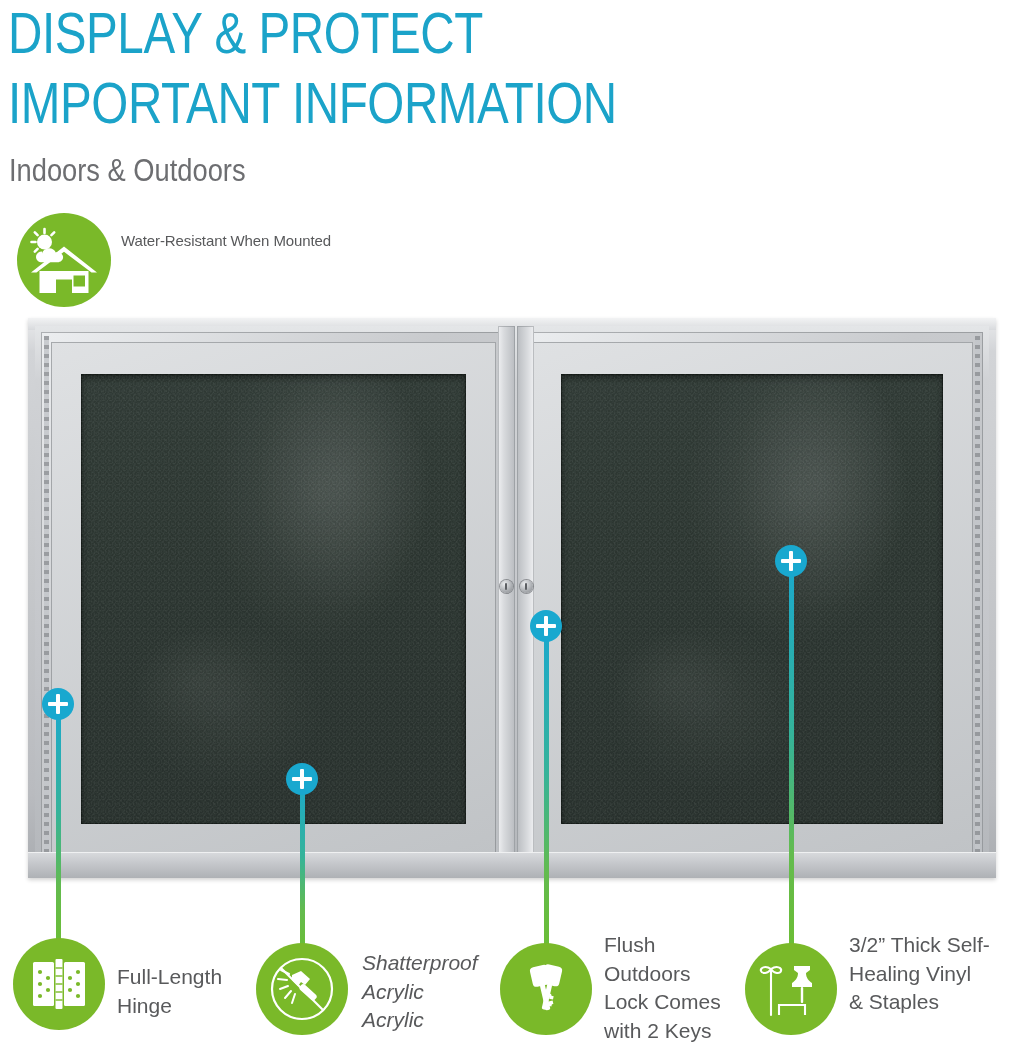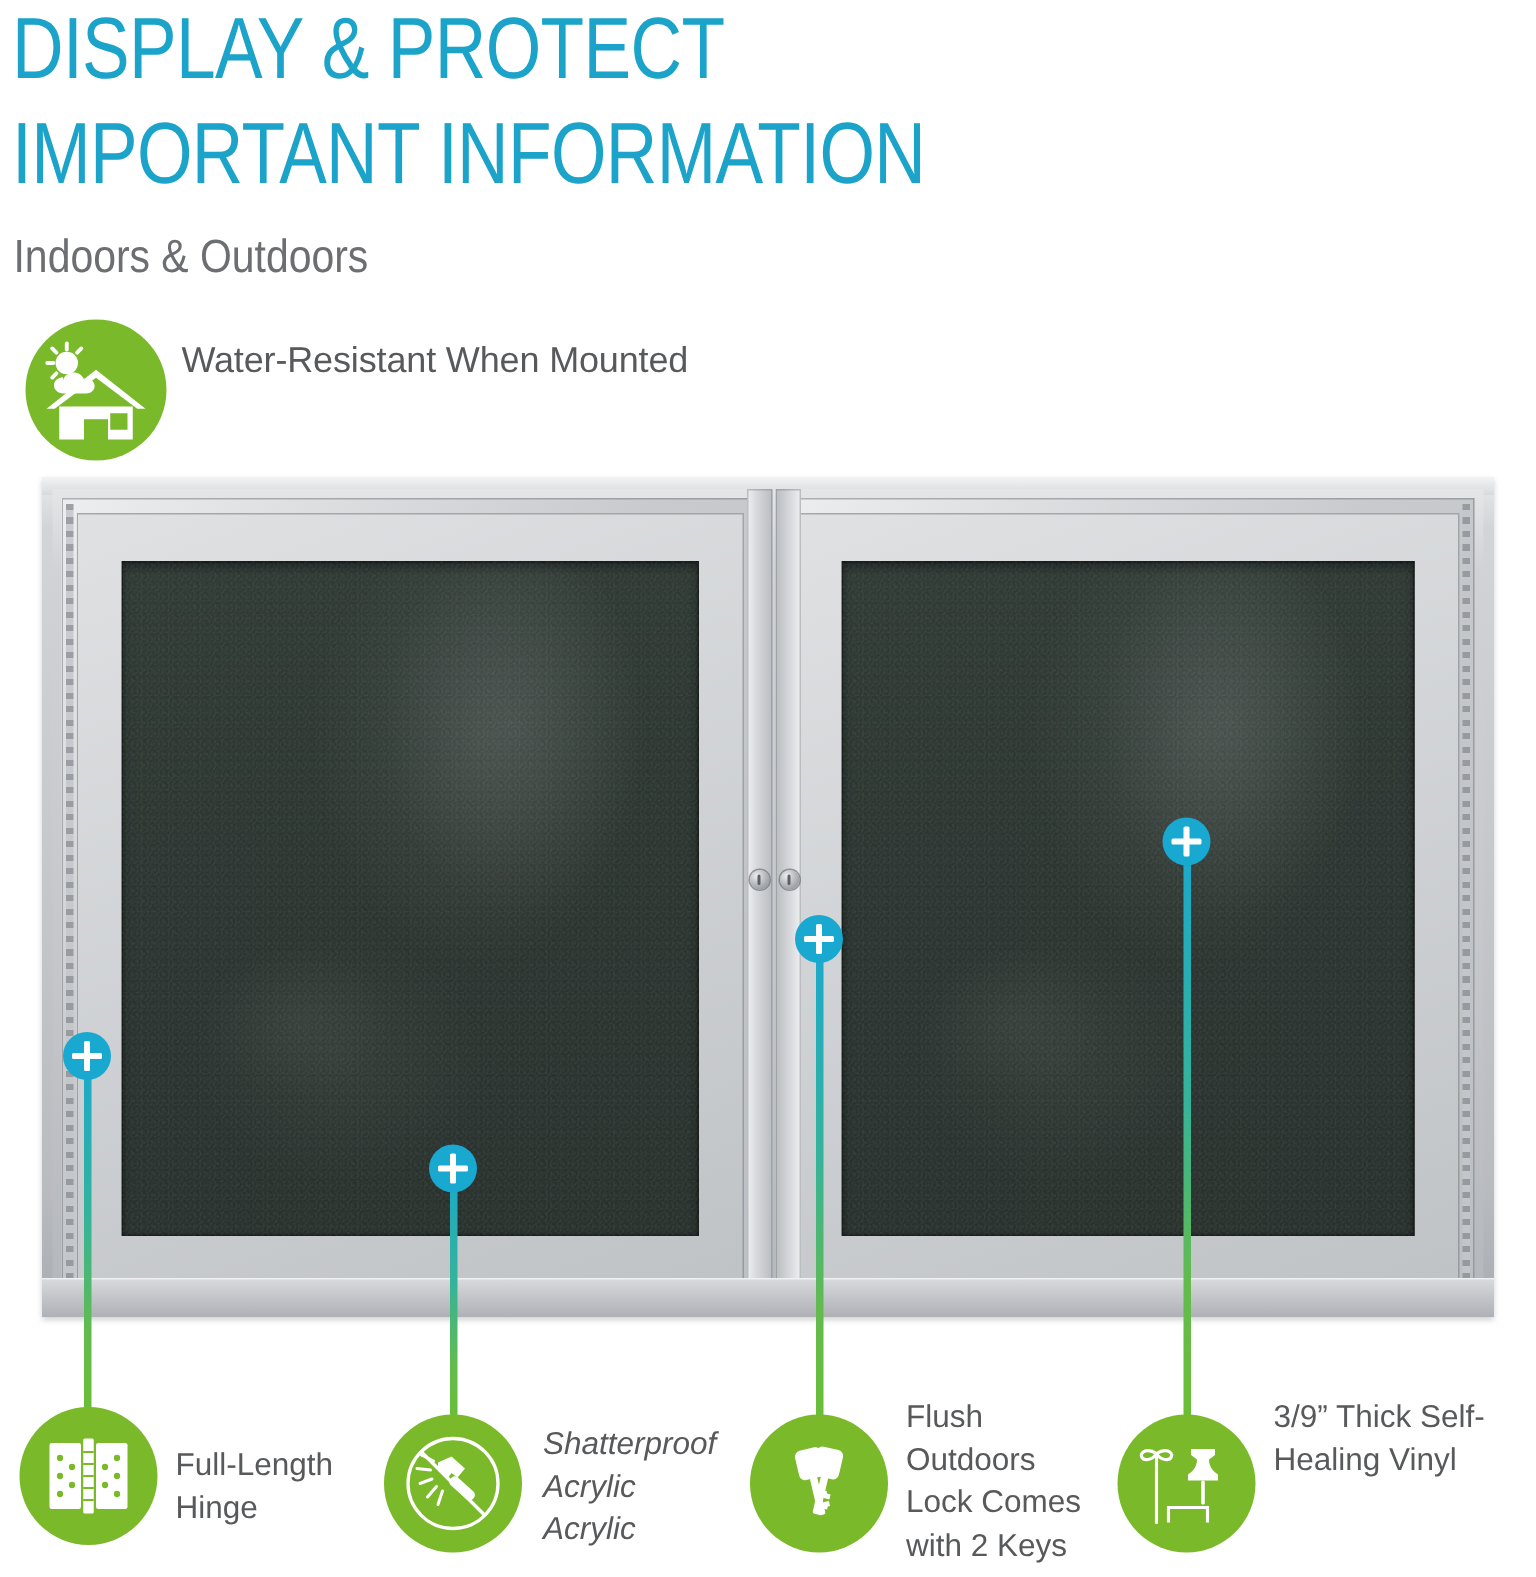--- a/index.html
+++ b/index.html
@@ -56,21 +56,21 @@
     height: 94px;
     border-radius: 50%;
     background: #7ab929;
   }
   #water-badge svg { display:block; }
   #water-text {
     position: absolute;
     left: 121px;
     top: 226px;
     color: #58595b;
-    font-size: 24px;
+    font-size: 15px;
     line-height: 30px;
     font-weight: 400;
     white-space: nowrap;
   }
   #water-text div { letter-spacing: -0.1px; }
 
   
   #cabinet {
     position: absolute;
     left: 28px;
@@ -416,16 +416,17 @@
         <path d="M34 72 v-10 h26 v10"></path>
       </g>
 
       <g fill="#ffffff">
         <path d="M49 23 h16 v4 l-4 3 c0 5 3 8 6 10 v4 h-20 v-4 c3 -2 6 -5 6 -10 l-4 -3 z"></path>
         <rect x="55.8" y="44" width="2.4" height="16" rx="1"></rect>
       </g>
     </svg>
   </div>
   <div class="feature-text" style="left:849px; top:931px;">
-    <div>3/9” Thick Self-</div>
+    <div>3/2” Thick Self-</div>
     <div>Healing Vinyl</div>
+    <div>&amp; Staples</div>
   </div>
 </div>
 
 </body></html>

